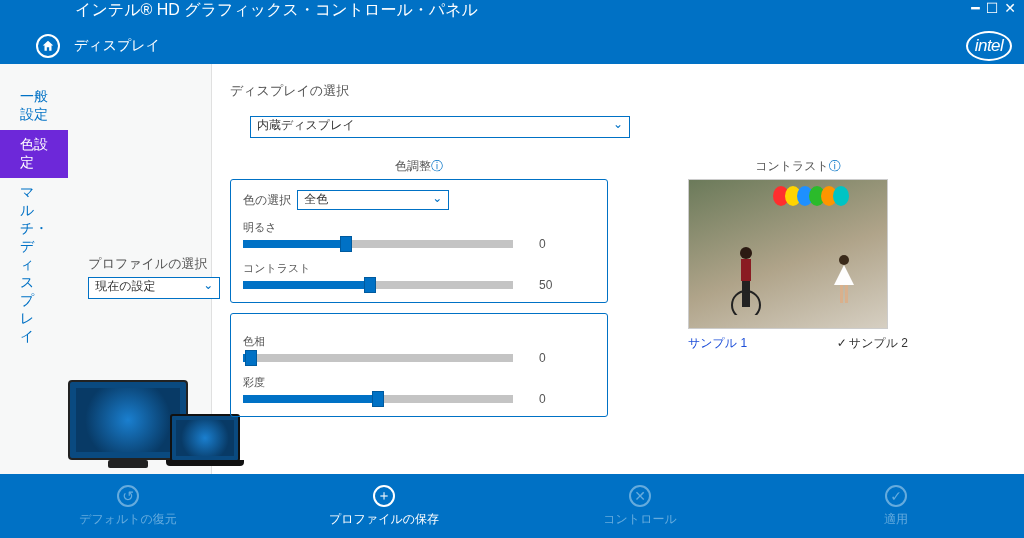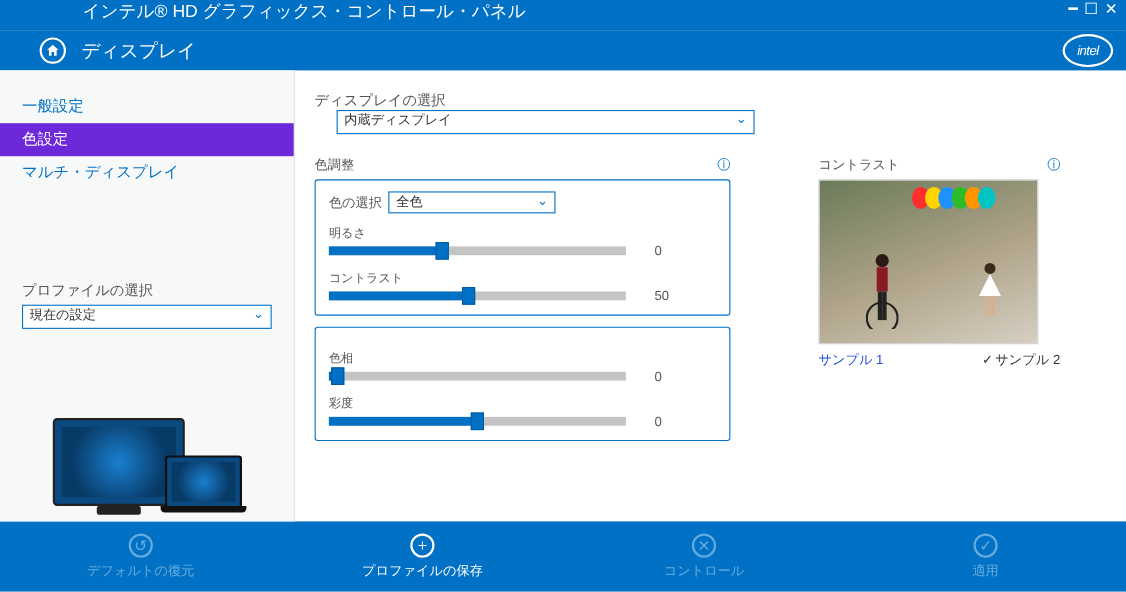--- a/index.html
+++ b/index.html
@@ -19,31 +19,31 @@
   .titlebar .window-controls span { cursor: pointer; font-size: 14px; }
   .subheader {
     height: 36px; background: #0071c5; color: #fff;
     display: flex; align-items: center; padding: 0 12px;
   }
   .home-btn {
     width: 24px; height: 24px; border: 2px solid #fff; border-radius: 50%;
     display: flex; align-items: center; justify-content: center; margin: 0 14px 0 24px;
     cursor: pointer;
   }
-  .sub-title { font-size: 17px; }
+  .sub-title { font-size: 14px; }
   .intel-logo {
     margin-left: auto;
     width: 46px; height: 30px; border: 2px solid #fff; border-radius: 50% / 50%;
     display: flex; align-items: center; justify-content: center;
-    font-style: italic; font-size: 12px; letter-spacing: -0.5px;
+    font-style: italic; font-size: 17px; letter-spacing: -0.5px;
   }
   .body-row { display: flex; height: 410px; }
   .sidebar {
-    width: 268px; background: #f7f8f8; border-right: 1px solid #e0e0e0;
-    display: flex; flex-direction: column;
+    width: 212px; background: #f7f8f8; border-right: 1px solid #e0e0e0;
+    display: flex; flex-direction: row;
   }
   .nav { padding-top: 18px; }
   .nav-item {
     padding: 6px 20px; color: #0071c5; font-size: 14px; cursor: pointer;
   }
   .nav-item.active { background: #6d28d9; color: #fff; }
   .profile-section { margin-top: auto; }
   .profile-label { color: #555; padding: 0 20px 4px; font-size: 13px; }
   .select {
     margin: 0 20px; border: 1px solid #0071c5; height: 22px;
@@ -53,25 +53,25 @@
   .select .chev { color: #0071c5; }
   .hw-illustration { height: 175px; display: flex; align-items: flex-end; justify-content: center; padding-bottom: 14px; }
   .monitor { width: 120px; height: 80px; background: #0a4a80; border: 2px solid #222; border-radius: 4px; position: relative; }
   .monitor::after { content:""; position:absolute; bottom:-10px; left:50%; transform:translateX(-50%); width:40px; height:8px; background:#222; border-radius:2px; }
   .monitor .screen-glow { position:absolute; inset:6px; background: radial-gradient(circle at 50% 50%, #1a7fcf 0%, #083a66 70%); }
   .laptop { width: 70px; height: 48px; background:#0a4a80; border:2px solid #111; border-radius:3px; margin-left:-18px; margin-bottom:-2px; position:relative; }
   .laptop::after { content:""; position:absolute; bottom:-6px; left:-6px; right:-6px; height:6px; background:#111; border-radius:0 0 4px 4px; }
   .laptop .screen-glow { position:absolute; inset:4px; background: radial-gradient(circle at 50% 50%, #1a7fcf 0%, #083a66 70%); }
 
   .main { flex:1; padding: 18px 10px 18px 18px; position: relative; }
-  .section-label { color:#555; font-size:13px; margin-bottom:0; }
+  .section-label { color:#555; font-size:13px; margin-bottom:16px; }
   .display-select { width: 380px; }
   .main-row { display:flex; gap:80px; margin-top:20px; }
   .adjust-col { width: 378px; }
-  .row-head { display:flex; justify-content:space-between; color:#555; font-size:12px; margin-bottom:4px; }
+  .row-head { display:flex; justify-content:center; color:#555; font-size:12px; margin-bottom:4px; }
   .help-icon { color:#0071c5; font-size:12px; cursor:pointer; }
   .panel {
     border:1px solid #0071c5; border-radius:3px; padding:10px 12px; margin-bottom:10px;
   }
   .color-select-row { display:flex; align-items:center; gap:6px; color:#555; font-size:12px; }
   .color-select-row .select { margin:0; width:152px; height:20px; font-size:12px; }
   .slider-block { margin-top:10px; }
   .slider-label { font-size:11px; color:#555; margin-bottom:2px; }
   .slider-row { display:flex; align-items:center; gap:26px; }
   .track {

